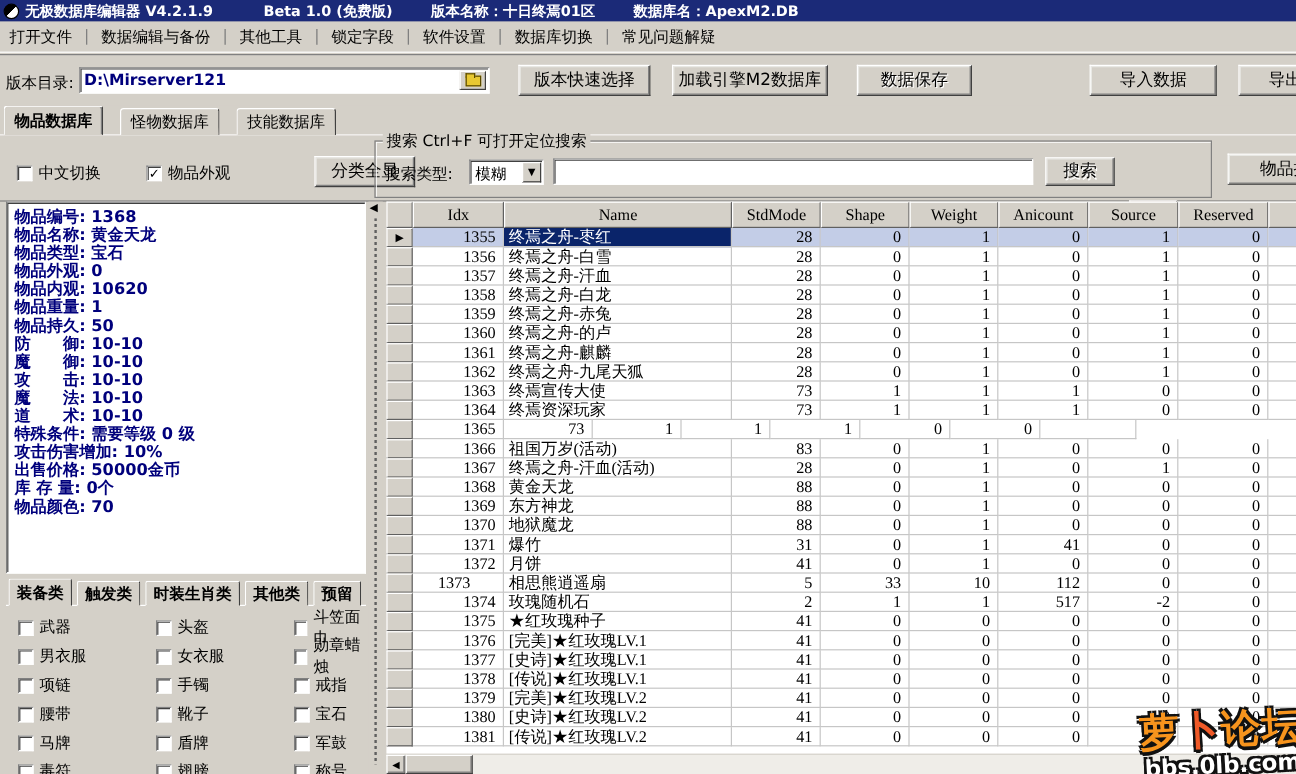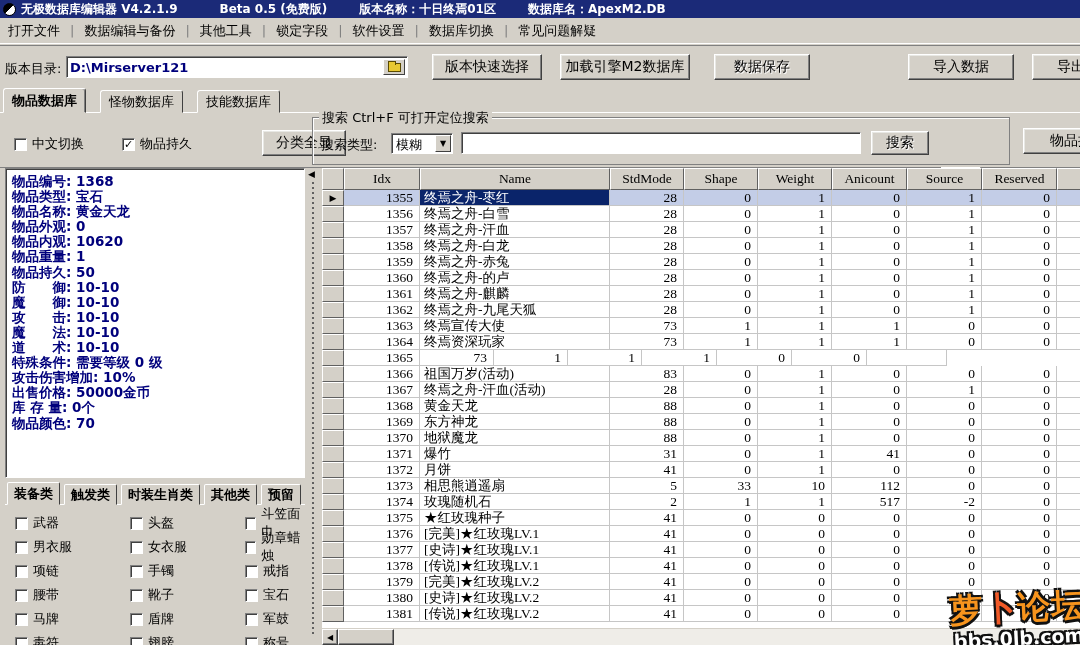--- a/index.html
+++ b/index.html
@@ -135,21 +135,21 @@
     text-shadow:-2px -2px 0 #111,2px -2px 0 #111,-2px 2px 0 #111,2px 2px 0 #111,0 2px 0 #111; }
 </style>
 </head>
 <body>
 
 <div id="app">
 
   <div class="titlebar">
     <span class="app-icon"></span>
     <span class="titleseg">无极数据库编辑器 V4.2.1.9</span>
-    <span class="titleseg t2">Beta 0.5 (免费版)</span>
+    <span class="titleseg t2">Beta 1.0 (免费版)</span>
     <span class="titleseg t3">版本名称：十日终焉01区</span>
     <span class="titleseg t4">数据库名：ApexM2.DB</span>
   </div>
 
   <div class="menubar" id="menubar">
       <span class="menu-item">打开文件</span>
       <span class="menu-sep">|</span>
       <span class="menu-item">数据编辑与备份</span>
       <span class="menu-sep">|</span>
       <span class="menu-item">其他工具</span>
@@ -184,21 +184,21 @@
       <div class="dbtab" style="left: 197px;">技能数据库</div>
     </div>
 
   <div class="optrow">
     <label class="chk" id="chk-chinese">
       <span class="box"></span>
       <span>中文切换</span>
     </label>
     <label class="chk" id="chk-extend">
       <span class="box">✓</span>
-      <span>物品持久</span>
+      <span>物品外观</span>
     </label>
     <div class="btn" id="btn-classify">分类全显</div>
 
     <div class="searchbox">
       <span class="legend" legend="" style="position:absolute;left:6px;top:-9px;background:#d4d0c8;font-size:13px;padding:0 3px;">搜索  Ctrl+F 可打开定位搜索</span>
       <span class="stype-label">搜索类型:</span>
       <div class="dropdown">
         <span class="val">模糊</span>
         <span class="dbtn">▼</span>
       </div>
@@ -206,22 +206,22 @@
         <input value="" style="">
       </div>
       <div class="btn disabled" id="btn-search">搜索</div>
       <div class="btn" id="btn-clear">清空</div>
     </div>
     <div class="btn" id="btn-itemsearch">物品搜索</div>
   </div>
 
   <div class="props" id="props">
       <div class="prop-line"><span>物品编号: </span><span>1368</span></div>
+      <div class="prop-line"><span>物品名称: </span><span>黄金天龙</span></div>
       <div class="prop-line"><span>物品类型: </span><span>宝石</span></div>
-      <div class="prop-line"><span>物品名称: </span><span>黄金天龙</span></div>
       <div class="prop-line"><span>物品外观: </span><span>0</span></div>
       <div class="prop-line"><span>物品内观: </span><span>10620</span></div>
       <div class="prop-line"><span>物品重量: </span><span>1</span></div>
       <div class="prop-line"><span>物品持久: </span><span>50</span></div>
       <div class="prop-line"><span>防　　御: </span><span>10-10</span></div>
       <div class="prop-line"><span>魔　　御: </span><span>10-10</span></div>
       <div class="prop-line"><span>攻　　击: </span><span>10-10</span></div>
       <div class="prop-line"><span>魔　　法: </span><span>10-10</span></div>
       <div class="prop-line"><span>道　　术: </span><span>10-10</span></div>
       <div class="prop-line"><span>特殊条件: </span><span>需要等级 0 级</span></div>
@@ -543,21 +543,21 @@
           <div class="td num" style="width: 74px;">41</div>
           <div class="td num" style="width: 74px;">0</div>
           <div class="td num" style="width: 74px;">1</div>
           <div class="td num" style="width: 75px;">0</div>
           <div class="td num" style="width: 75px;">0</div>
           <div class="td num" style="width: 75px;">0</div>
           <div class="td num" style="width: 80px;"></div>
         </div>
         <div class="tr">
           <div class="td sel-col" style="width: 22px;"></div>
-          <div class="td num" style="width: 76px;">1373</div>
+          <div class="td num" style="width: 76px; text-align: center;">1373</div>
           <div class="td name" style="width: 190px;">相思熊逍遥扇</div>
           <div class="td num" style="width: 74px;">5</div>
           <div class="td num" style="width: 74px;">33</div>
           <div class="td num" style="width: 74px;">10</div>
           <div class="td num" style="width: 75px;">112</div>
           <div class="td num" style="width: 75px;">0</div>
           <div class="td num" style="width: 75px;">0</div>
           <div class="td num" style="width: 80px;"></div>
         </div>
         <div class="tr">

